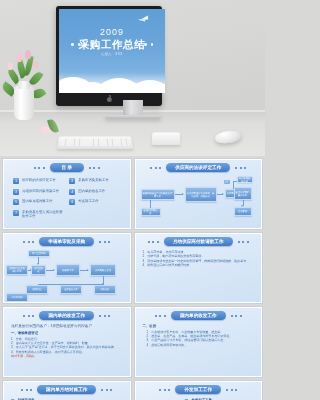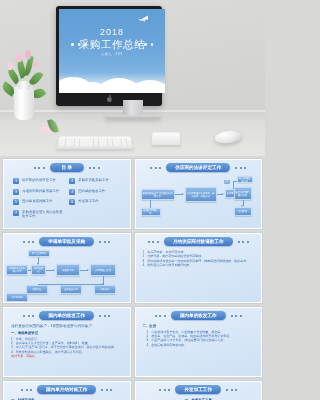--- a/index.html
+++ b/index.html
@@ -96,21 +96,21 @@
     border-left:7px solid transparent; border-right:0 solid transparent;
     border-top:3px solid #dbe9f6; transform: rotate(-6deg);
   }
   .slide-year {
     position: absolute; top: 18px; left: 0; width: 100%;
     text-align: center; color: #ffffff; font-size: 9px; letter-spacing: 1px;
     text-shadow: 0 0 1px rgba(0,0,0,.08);
   }
   .slide-title {
     position: absolute; top: 29px; left: 0; width: 100%;
-    text-align: center; color: #ffffff; font-size: 10.5px; font-weight: 400;
+    text-align: center; color: #ffffff; font-size: 10.5px; font-weight: 700;
     letter-spacing: .6px;
   }
   .slide-sub {
     position: absolute; top: 43px; left: 0; width: 100%;
     text-align: center; color: rgba(255,255,255,.82); font-size: 3.2px;
     letter-spacing: .3px;
   }
   .dots-l, .dots-r { position: absolute; top: 34px; display: flex; gap: 4px; }
   .dots-l { left: 12px; } .dots-r { right: 12px; }
   .dots-l span, .dots-r span {
@@ -269,21 +269,21 @@
         <div class="dots-l">
             <span></span>
             <span></span>
             <span></span>
           </div>
         <div class="dots-r">
             <span></span>
             <span></span>
             <span></span>
           </div>
-        <div class="slide-year">2018</div>
+        <div class="slide-year">2009</div>
         <div class="slide-title">采购工作总结</div>
         <div class="slide-sub">汇报人：XXX</div>
         <div class="slide-clouds">
           <div class="cloud-haze"></div>
           <div class="cloud c1"></div>
             <div class="cloud c2"></div>
             <div class="cloud c3"></div>
           <div class="cloud c4"></div>
             <div class="cloud c5"></div>
           <div class="cloud-base"></div>

